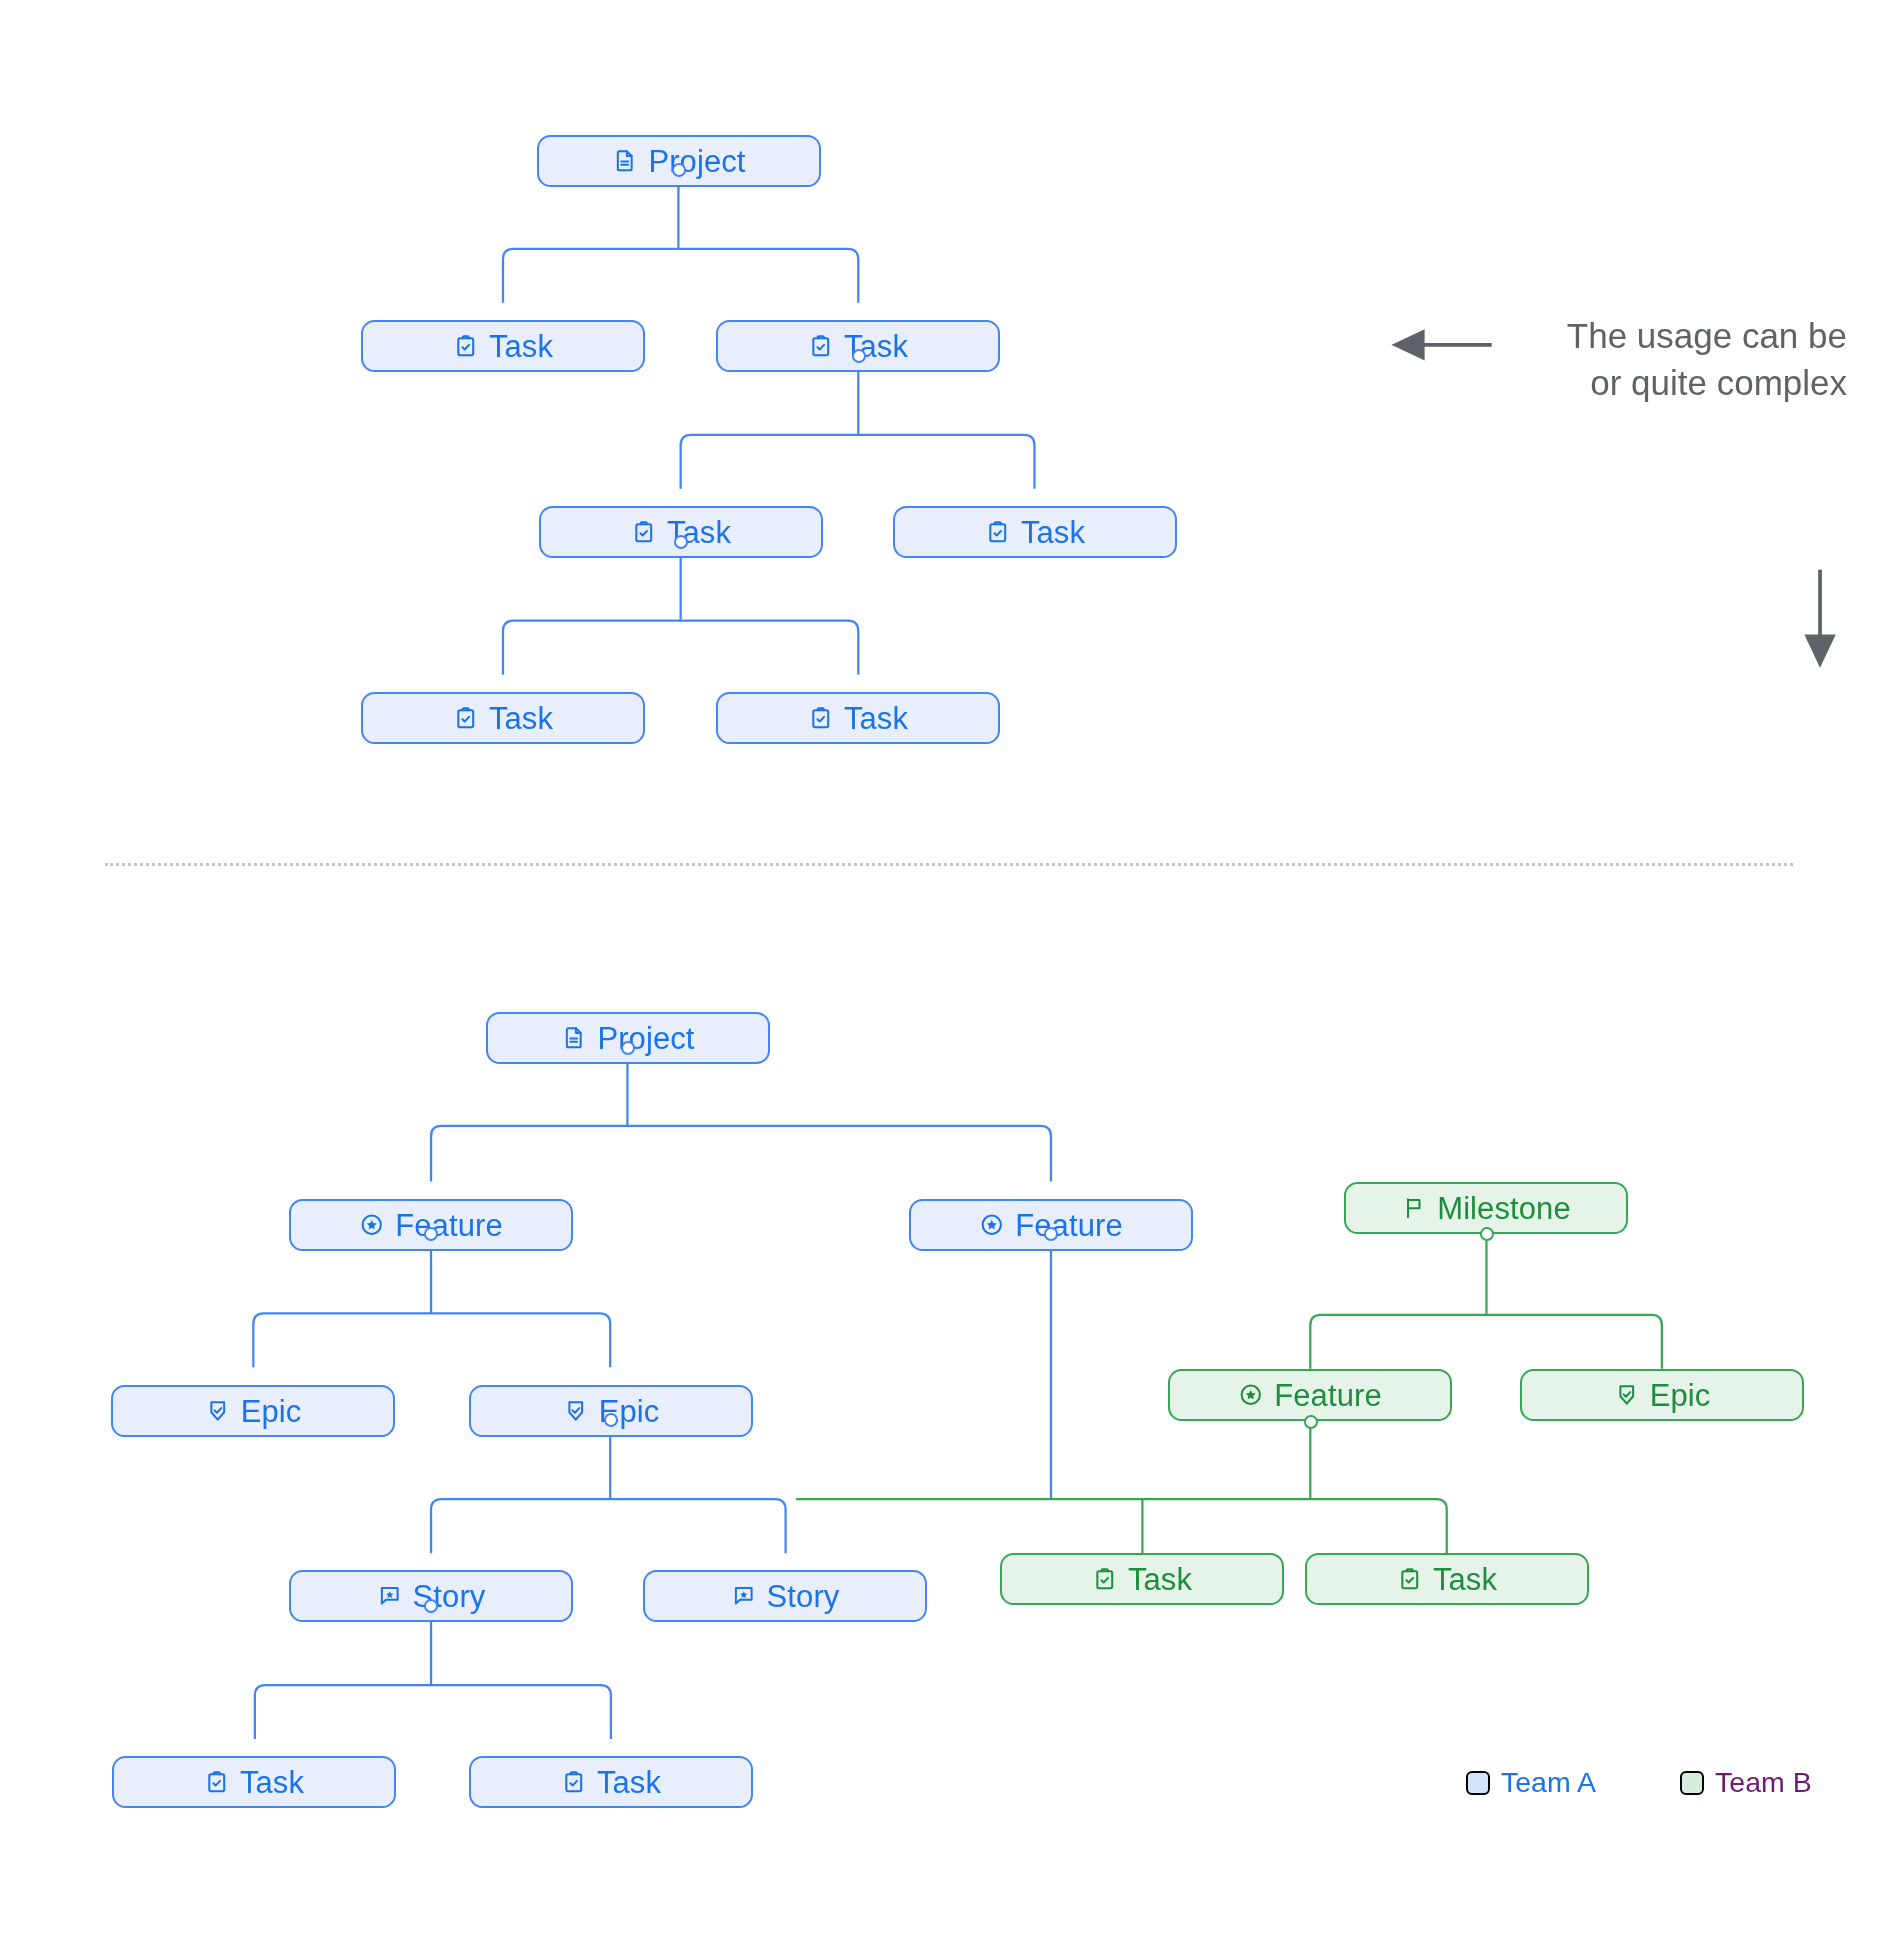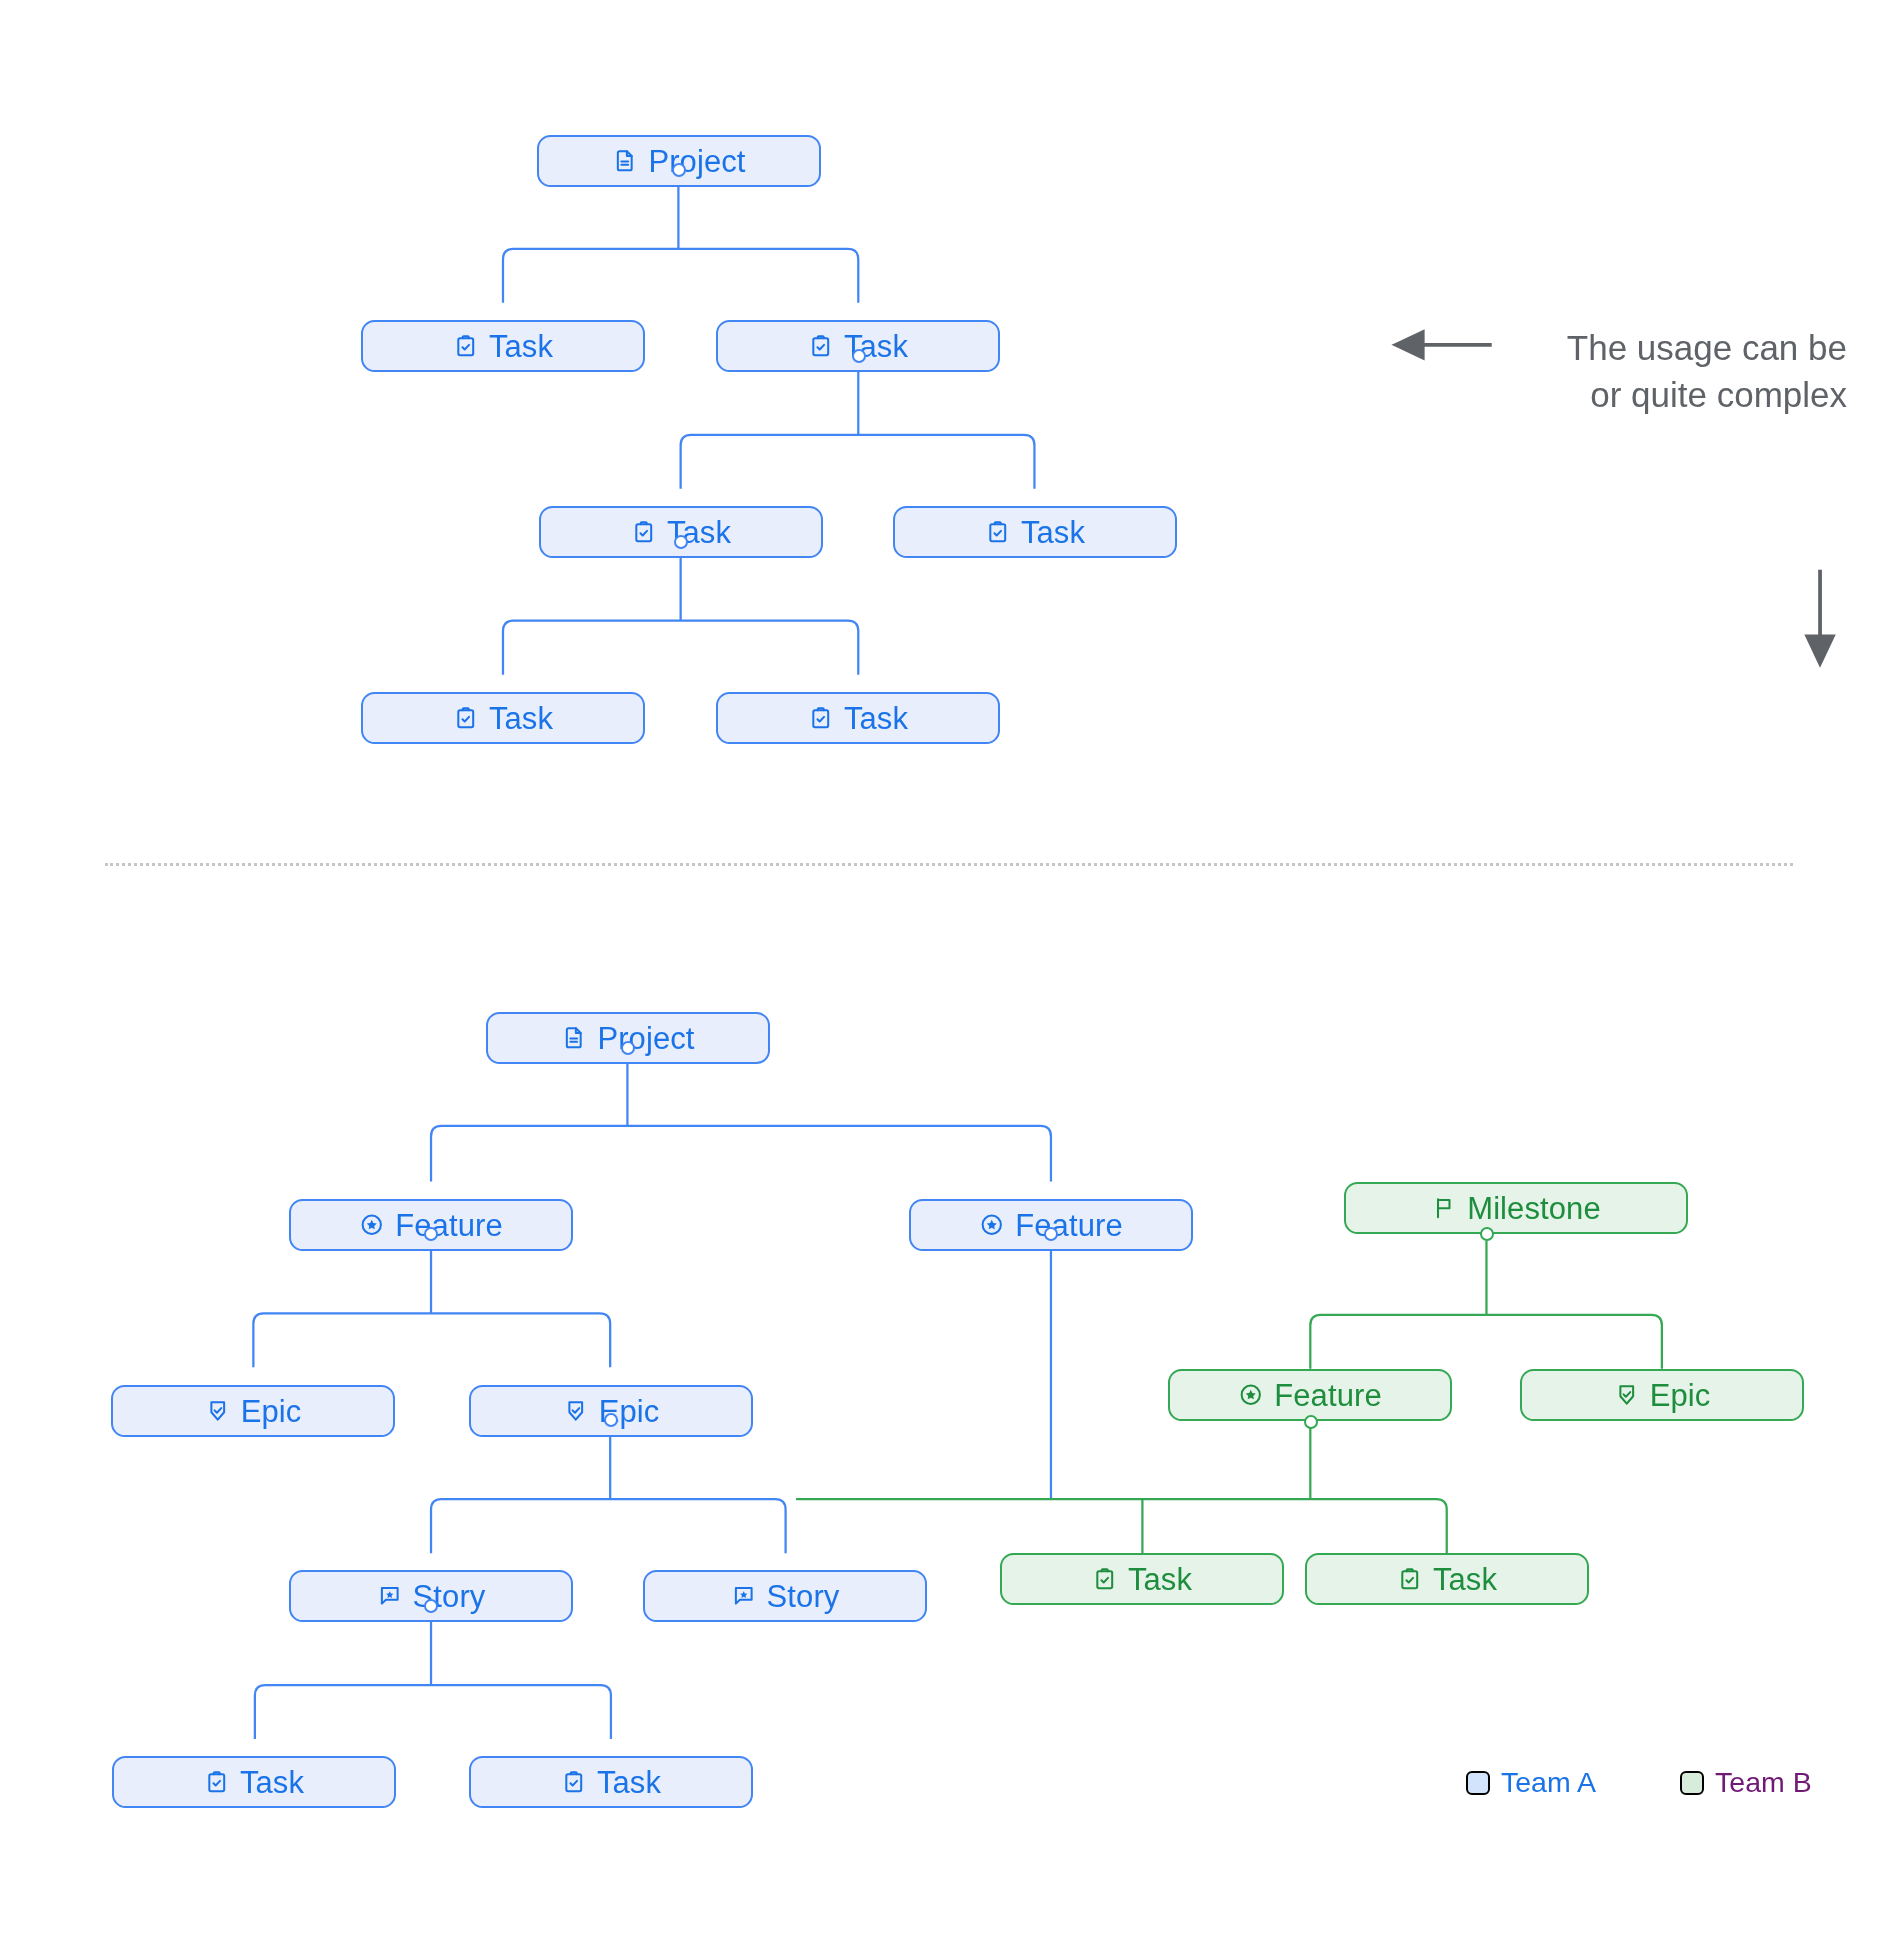--- a/index.html
+++ b/index.html
@@ -26,21 +26,21 @@
   .port{position:absolute;width:14.2px;height:14.2px;border-radius:50%;
         background:#ffffff;box-sizing:border-box;border:2.2px solid;}
   .portA{border-color:#4285f4;}
   .portB{border-color:#34a853;}
 
   .divider{position:absolute;left:105px;top:863px;width:1688px;height:0;
     border-top:3.7px dotted #c4c7c9;}
 
   .note{
     position:absolute;right:51px;top:313px;width:330px;
-    text-align:right;color:#5f6368;font-size:35px;line-height:1.33;margin-top:12px;
+    text-align:right;color:#5f6368;font-size:35px;line-height:1.33;
   }
   .note div{white-space:nowrap;}
 
   .legend{position:absolute;left:1466px;top:1766px;display:flex;gap:84px;align-items:center;}
   .legend .item{display:flex;align-items:center;gap:11px;font-size:28.5px;}
   .legend .sw{width:24px;height:24px;border-radius:6px;border:2.2px solid;box-sizing:border-box;}
   .swA{background:#d2e3fc;border-color:#4285f4;}
   .swB{background:#d7ecdb;border-color:#34a853;}
   .lgA{color:#1a73e8;}
   .lgB{color:#701a75;}
@@ -211,21 +211,21 @@
     <span class="ico">
       <svg width="25.5" height="25.5" viewBox="0 0 24 24" fill="none" stroke="#1a73e8" stroke-width="1.9">
         <circle cx="12" cy="12" r="8.6"></circle>
         <path d="M12 7.4l1.45 2.95 3.25.47-2.35 2.29.55 3.24L12 14.82l-2.9 1.53.55-3.24-2.35-2.29 3.25-.47z" fill="#1a73e8" stroke="none"></path>
       </svg>
     </span>
     <span class="lbl">Feature</span>
   </div>
   <div class="port portA" style="left:1044px;top:1227px;"></div>
 
-  <div class="node teamB" style="left:1344px;top:1182px;width:344px;height:52px;">
+  <div class="node teamB" style="left:1344px;top:1182px;width:284px;height:52px;">
     <span class="ico">
       <svg width="25.5" height="25.5" viewBox="0 0 24 24" fill="none" stroke="#1e8e3e" stroke-width="1.9" stroke-linecap="round" stroke-linejoin="round">
         <path d="M6.6 21V4"></path>
         <path d="M6.6 4.8h10.8v7.6H6.6"></path>
       </svg>
     </span>
     <span class="lbl">Milestone</span>
   </div>
   <div class="port portB" style="left:1480px;top:1227px;"></div>
 

